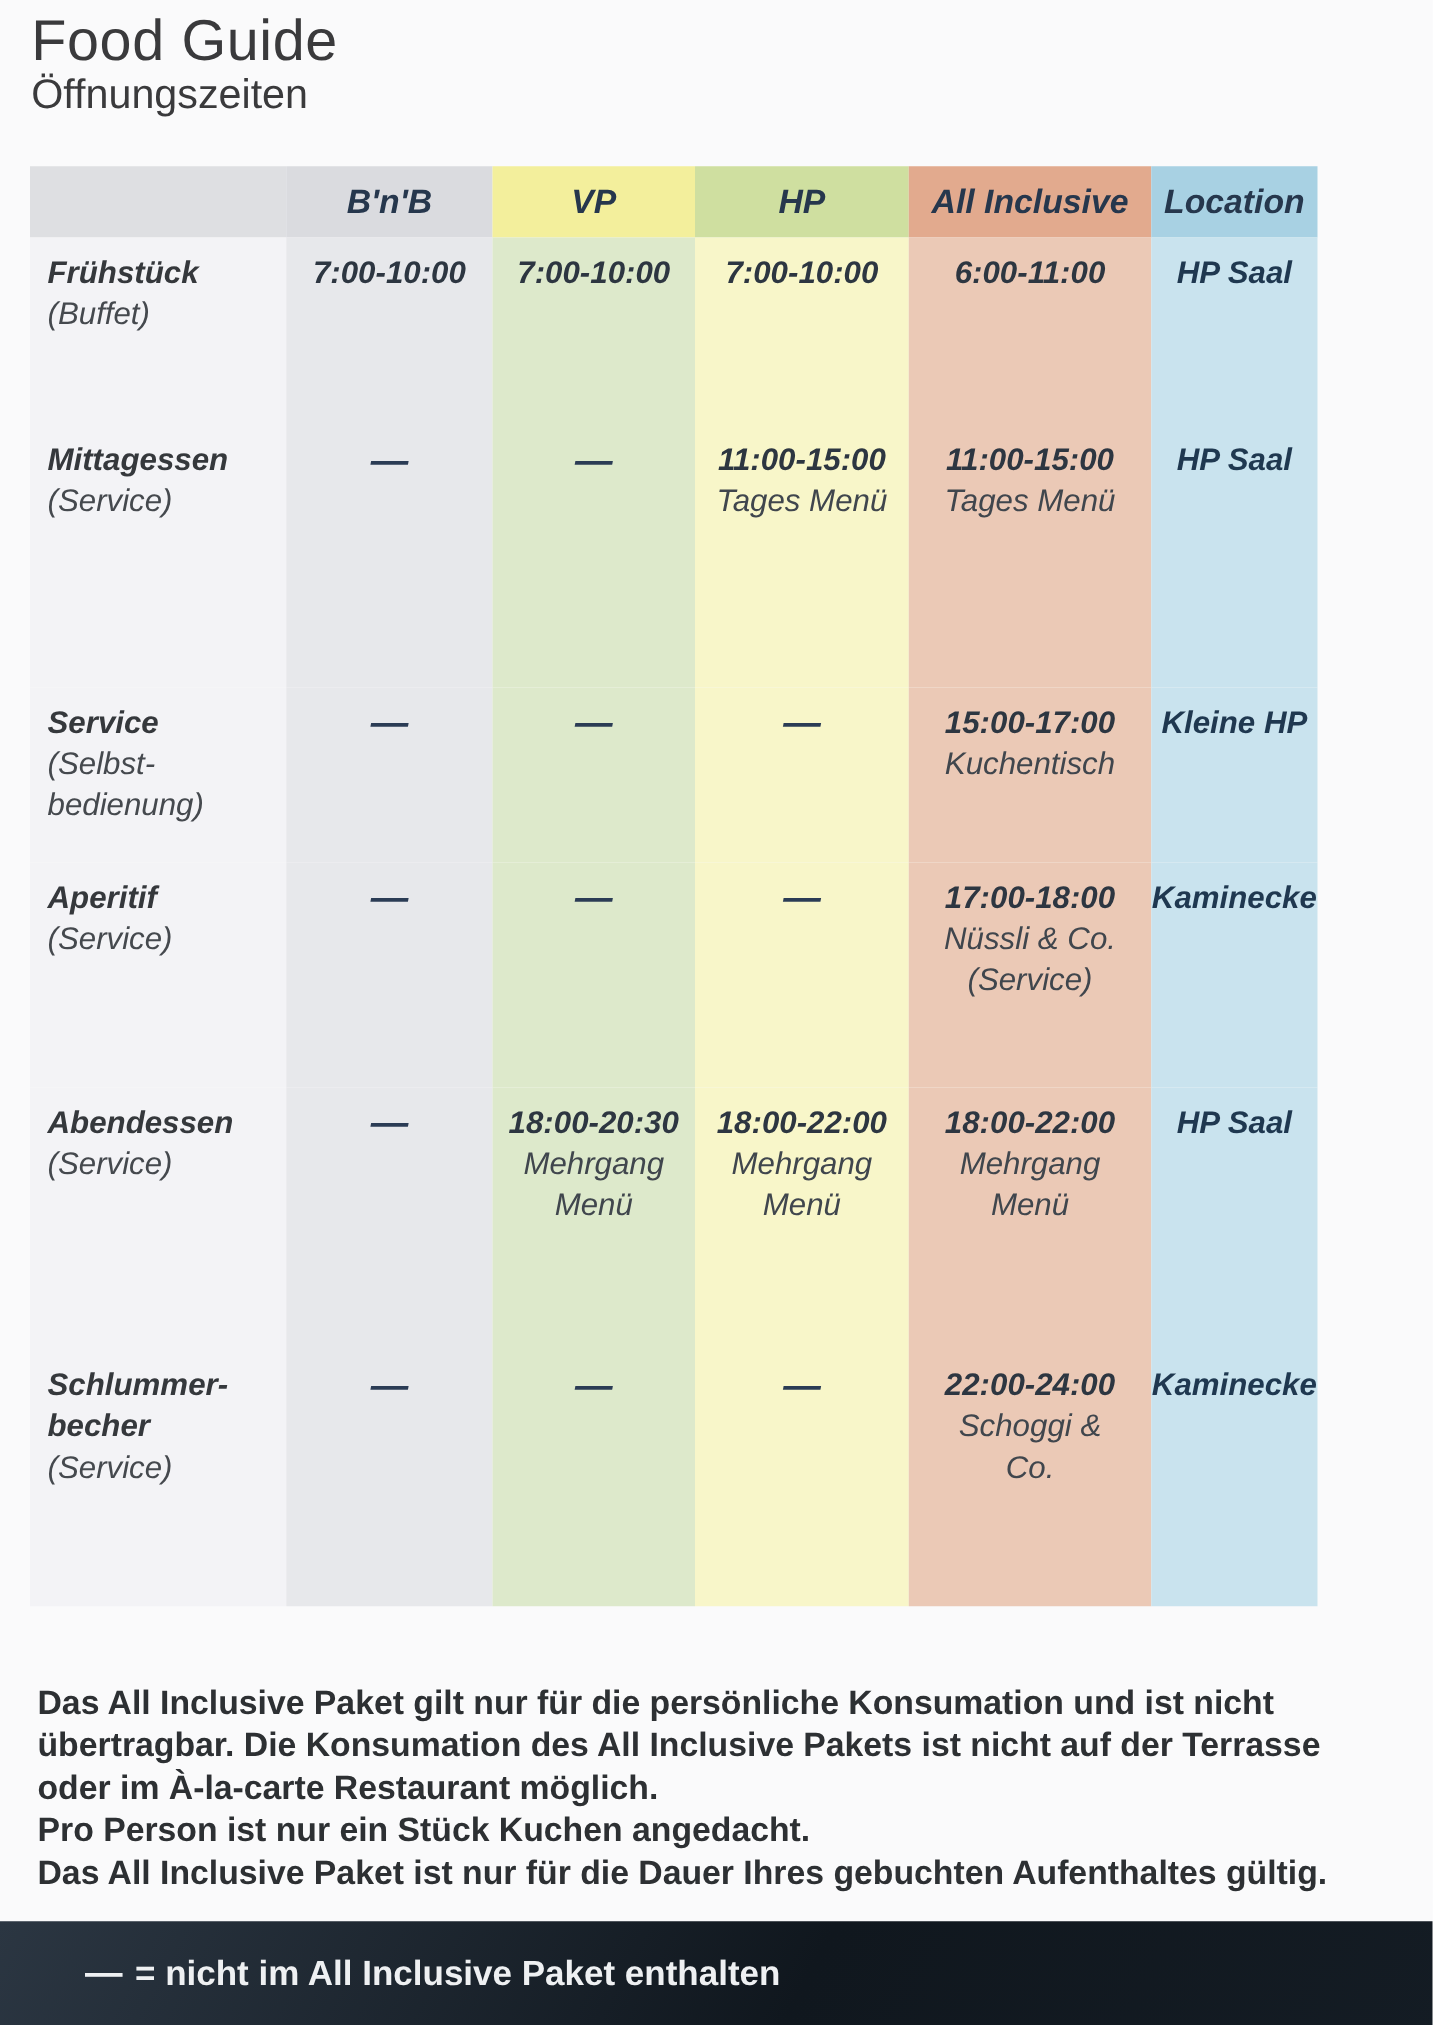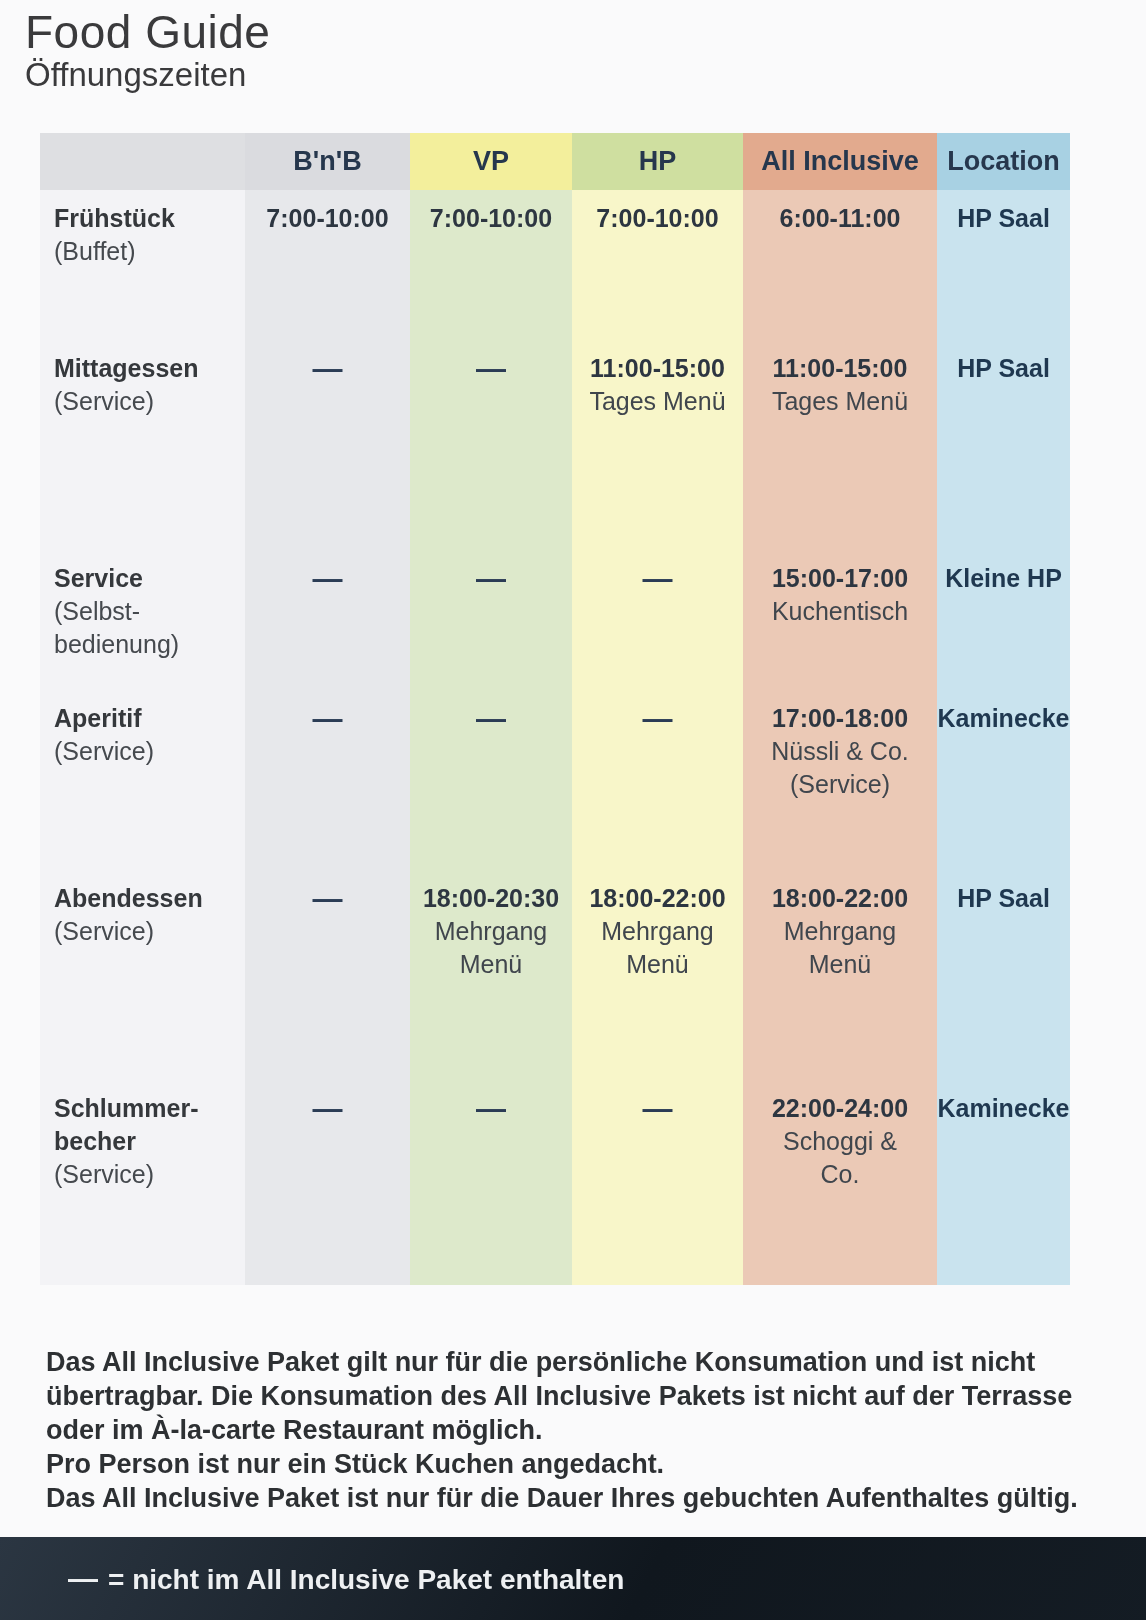--- a/index.html
+++ b/index.html
@@ -21,25 +21,26 @@
   }
   .subtitle {
     font-size: 33px;
     font-weight: 400;
     color: var(--ink-title, #3a3a3c);
     line-height: 30px;
     margin-top: 2px;
   }
   .food-table {
     position: absolute;
-    left: 40px;
+    left: 24px;
     top: 133px;
     display: grid;
     grid-template-columns: 205px 165px 162px 171px 194px 133px;
     grid-template-rows: 57px 150px 210px 140px 180px 210px 205px;
+    font-style: italic;
   }
   .cell { box-sizing: border-box; }
   
   .c-label { background: var(--col-label-body, #f3f3f6); }
   .c-bnb   { background: var(--col-bnb-body, #e7e8eb); }
   .c-hp    { background: var(--col-hp-body, #dde9cb); }
   .c-vp    { background: var(--col-vp-body, #f8f6c9); }
   .c-ai    { background: var(--col-ai-body, #ebc9b6); }
   .c-loc   { background: var(--col-loc-body, #c9e3ee); }
   
@@ -71,21 +72,20 @@
     left: 30px;
     top: 1345px;
     width: 1100px;
   }
   .note-line {
     font-size: 27px;
     font-weight: 700;
     color: var(--ink-notes, #2d3033);
     line-height: 34px;
     white-space: nowrap;
-    margin-left: 16px;
   }
   .legend-bar {
     position: absolute;
     left: 0;
     top: 1537px;
     width: 1146px;
     height: 83px;
     background: linear-gradient(118deg,
       var(--bar-bg-light, #2b3642) 0%,
       var(--bar-bg-dark, #10171e) 55%,

